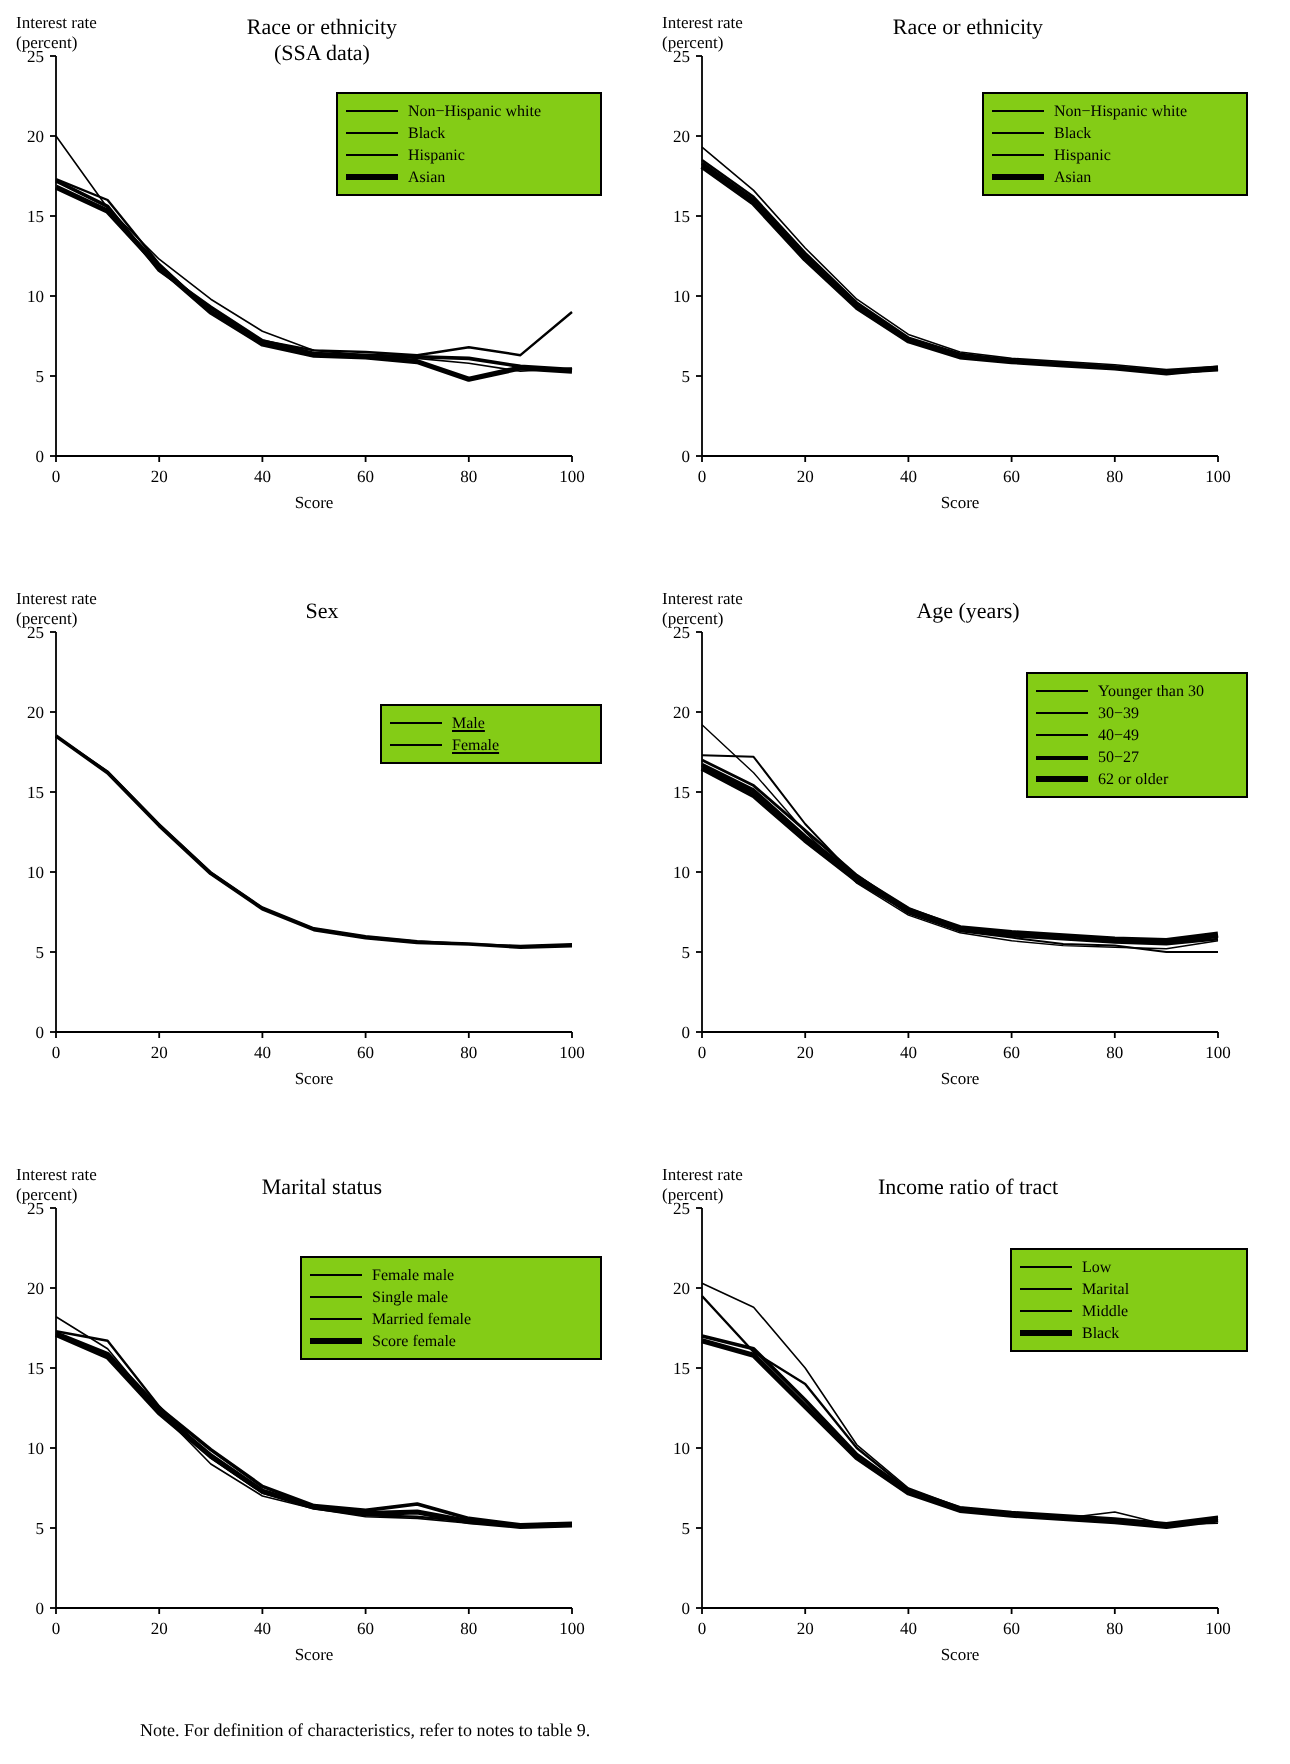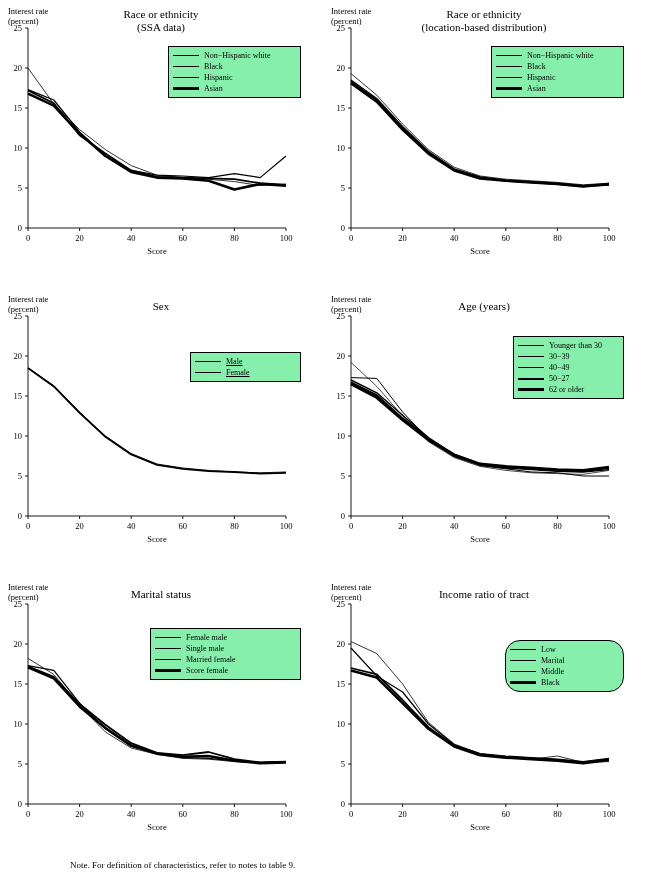--- a/index.html
+++ b/index.html
@@ -10,21 +10,21 @@
   .p2{left:0;top:288px;} .p3{left:323px;top:288px;}
   .p4{left:0;top:576px;} .p5{left:323px;top:576px;}
 
   .axis-label{position:absolute;font-size:8.5px;line-height:10px;white-space:pre;}
   .ylab{left:8px;top:6px;}
   .title{position:absolute;left:0;right:0;top:8px;text-align:center;font-size:11px;line-height:13px;}
   .title.one-line{top:12px;}
   .xlab{position:absolute;font-size:8.5px;text-align:center;width:60px;font-family:Liberation Serif, serif;}
   svg{position:absolute;left:0;top:0;overflow:visible;}
   .tick{font-size:8.5px;}
-  .legend{position:absolute;border:1px solid #000;background:#86efac;padding:3px 5px 3px 4px;}
+  .legend{position:absolute;border:1px solid #000;background:#84cc16;padding:3px 5px 3px 4px;}
   .legend .row{display:flex;align-items:center;height:11px;}
   .legend .swatch{width:26px;height:9px;margin-right:5px;position:relative;}
   .legend .swatch i{position:absolute;left:0;right:0;top:50%;background:#000;display:block;}
   .legend .lbl{font-size:8px;line-height:9px;white-space:nowrap;}
   .note{position:absolute;left:70px;top:860px;font-size:9px;}
 </style>
 </head>
 <body>
 
 <div class="grid">
@@ -90,21 +90,20 @@
             <i style="height: 2.6px; margin-top: -1.3px;"></i>
           </span>
           <span class="lbl">Asian</span>
         </div>
       </div>
     </div>
     <div class="panel p1">
       <div class="axis-label ylab"><div>Interest rate</div><div>(percent)</div></div>
       <div class="title">
         <div>Race or ethnicity</div>
-        <div>(location-based distribution)</div>
       </div>
       <svg width="322" height="280">
         <path d="M28 28 L28 228 L286 228" fill="none" stroke="#000" stroke-width="0.9"></path>
         <line x1="25" x2="28" y1="228" y2="228" stroke="#000" stroke-width="0.9"></line>
         <text x="22" y="231" text-anchor="end" class="tick">0</text>
         <line x1="25" x2="28" y1="188" y2="188" stroke="#000" stroke-width="0.9"></line>
         <text x="22" y="191" text-anchor="end" class="tick">5</text>
         <line x1="25" x2="28" y1="148" y2="148" stroke="#000" stroke-width="0.9"></line>
         <text x="22" y="151" text-anchor="end" class="tick">10</text>
         <line x1="25" x2="28" y1="108" y2="108" stroke="#000" stroke-width="0.9"></line>
@@ -373,21 +372,21 @@
         <line x1="234.4" x2="234.4" y1="228" y2="231" stroke="#000" stroke-width="0.9"></line>
         <text x="234.4" y="241" text-anchor="middle" class="tick">80</text>
         <line x1="286" x2="286" y1="228" y2="231" stroke="#000" stroke-width="0.9"></line>
         <text x="286" y="241" text-anchor="middle" class="tick">100</text>
         <polyline points="28,65.6 53.8,77.6 79.6,108 105.39999999999999,146.4 131.2,168 157,177.6 182.79999999999998,180.8 208.6,183.2 234.4,180 260.20000000000005,186.4 286,185.6" fill="none" stroke="#000" stroke-width="0.8" stroke-linejoin="round"></polyline>
         <polyline points="28,72 53.8,100 79.6,115.99999999999999 105.39999999999999,148 131.2,168.79999999999998 157,177.6 182.79999999999998,180 208.6,181.6 234.4,183.2 260.20000000000005,185.6 286,182.4" fill="none" stroke="#000" stroke-width="1.2" stroke-linejoin="round"></polyline>
         <polyline points="28,92 53.8,98.4 79.6,124 105.39999999999999,151.2 131.2,169.6 157,178.4 182.79999999999998,180.8 208.6,182.4 234.4,184 260.20000000000005,186.4 286,183.2" fill="none" stroke="#000" stroke-width="1.8" stroke-linejoin="round"></polyline>
         <polyline points="28,94.4 53.8,101.6 79.6,127.2 105.39999999999999,152.8 131.2,170.39999999999998 157,179.2 182.79999999999998,181.6 208.6,183.2 234.4,184.8 260.20000000000005,187.2 286,184" fill="none" stroke="#000" stroke-width="2.6" stroke-linejoin="round"></polyline>
       </svg>
       <div class="xlab" style="left: 127px; top: 246px;">Score</div>
-      <div class="legend" style="left: 182px; top: 64px; width: 108px; border-radius: 15px;">
+      <div class="legend" style="left: 182px; top: 48px; width: 108px;">
         <div class="row">
           <span class="swatch">
             <i style="height: 0.8px; margin-top: -0.4px;"></i>
           </span>
           <span class="lbl">Low</span>
         </div>
         <div class="row">
           <span class="swatch">
             <i style="height: 1.2px; margin-top: -0.6px;"></i>
           </span>

